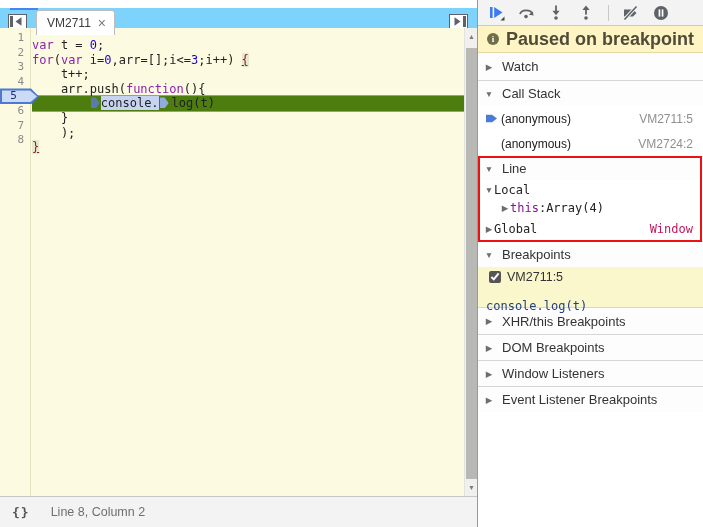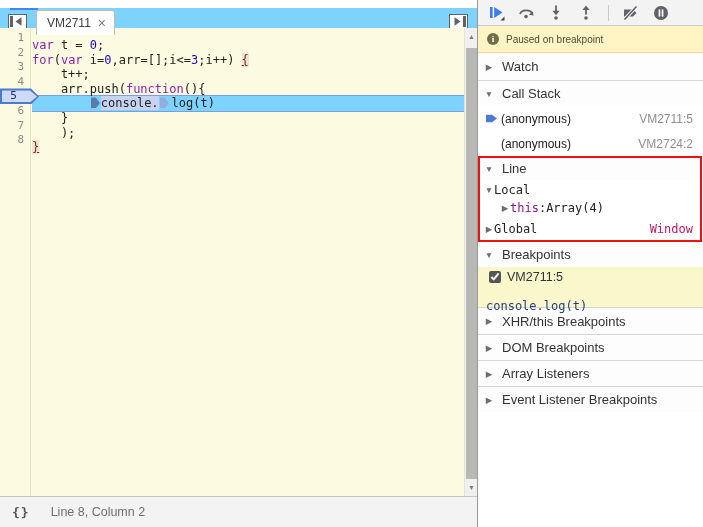--- a/index.html
+++ b/index.html
@@ -55,21 +55,21 @@
     clip-path:polygon(0 0, 28px 0, 35px 6px, 28px 12px, 0 12px);
     color:#16306e; font-family:"DejaVu Sans Mono", monospace; font-size:11px;
     line-height:12px; text-align:center; padding-right:12px;
   }
   .code-area { position:absolute; left:32px; top:0; right:13px; bottom:0; padding-top:10px; cursor:text; }
   .code-line {
     height:14.6px; line-height:14.6px; white-space:pre;
     font-family:"DejaVu Sans Mono", monospace; font-size:12px; color:#222;
   }
   .code-line.exec-line {
-    background:#7dd3fc;
+    background:#4d7c0f;
     box-shadow:0 -1px 0 #7f9ce2, 0 1px 0 #7f9ce2;
   }
   .tok-kw { color:#8f20ad; }
   .tok-num { color:#1c00cf; }
   .tok-pl { color:#222; }
   .tok-bracket { color:#8b2222; background:rgba(0,0,0,0.08); text-decoration:underline; }
   .tok-exec { background:#c6d4f2; }
   .tok-marker-dark, .tok-marker-light {
     display:inline-block; width:9px; height:11px; vertical-align:-1px; margin:0 1px; cursor:pointer;
   }
@@ -110,21 +110,21 @@
 
   .paused-banner {
     height:27px; background:#fff4c4; border-bottom:1px solid #e3d9a5;
     display:flex; align-items:center; padding-left:9px; gap:7px;
   }
   .info-icon {
     width:12px; height:12px; border-radius:50%; background:#716e4a; color:#fff;
     font-size:9px; font-weight:bold; line-height:12px; text-align:center;
     font-family:"Liberation Serif", serif;
   }
-  .paused-text { font-weight:normal; color:#4f4b38; font-size:10px; }
+  .paused-text { font-weight:bold; color:#4f4b38; font-size:18px; }
 
   .sections { position:relative; }
   .sec-header {
     display:flex; align-items:center; padding:0 6px; gap:8px;
     border-top:1px solid #d6d6d6; background:#fdfdfd; cursor:pointer;
     font-size:13px; color:#333;
   }
   .sec-header:first-child { border-top:none; }
   .h26 { height:26px; } .h27 { height:27px; } .h24 { height:24px; }
   .disclosure { font-size:8.5px; color:#6e6e6e; width:10px; text-align:center; flex:none; }
@@ -330,21 +330,21 @@
     <div class="sec-header h27">
       <span class="disclosure">▶</span>
       <span>XHR/this Breakpoints</span>
     </div>
     <div class="sec-header h26">
       <span class="disclosure">▶</span>
       <span>DOM Breakpoints</span>
     </div>
     <div class="sec-header h26">
       <span class="disclosure">▶</span>
-      <span>Array Listeners</span>
+      <span>Window Listeners</span>
     </div>
     <div class="sec-header h26">
       <span class="disclosure">▶</span>
       <span>Event Listener Breakpoints</span>
     </div>
   </div>
 
   <div class="red-annotation"></div>
 </div>
 

